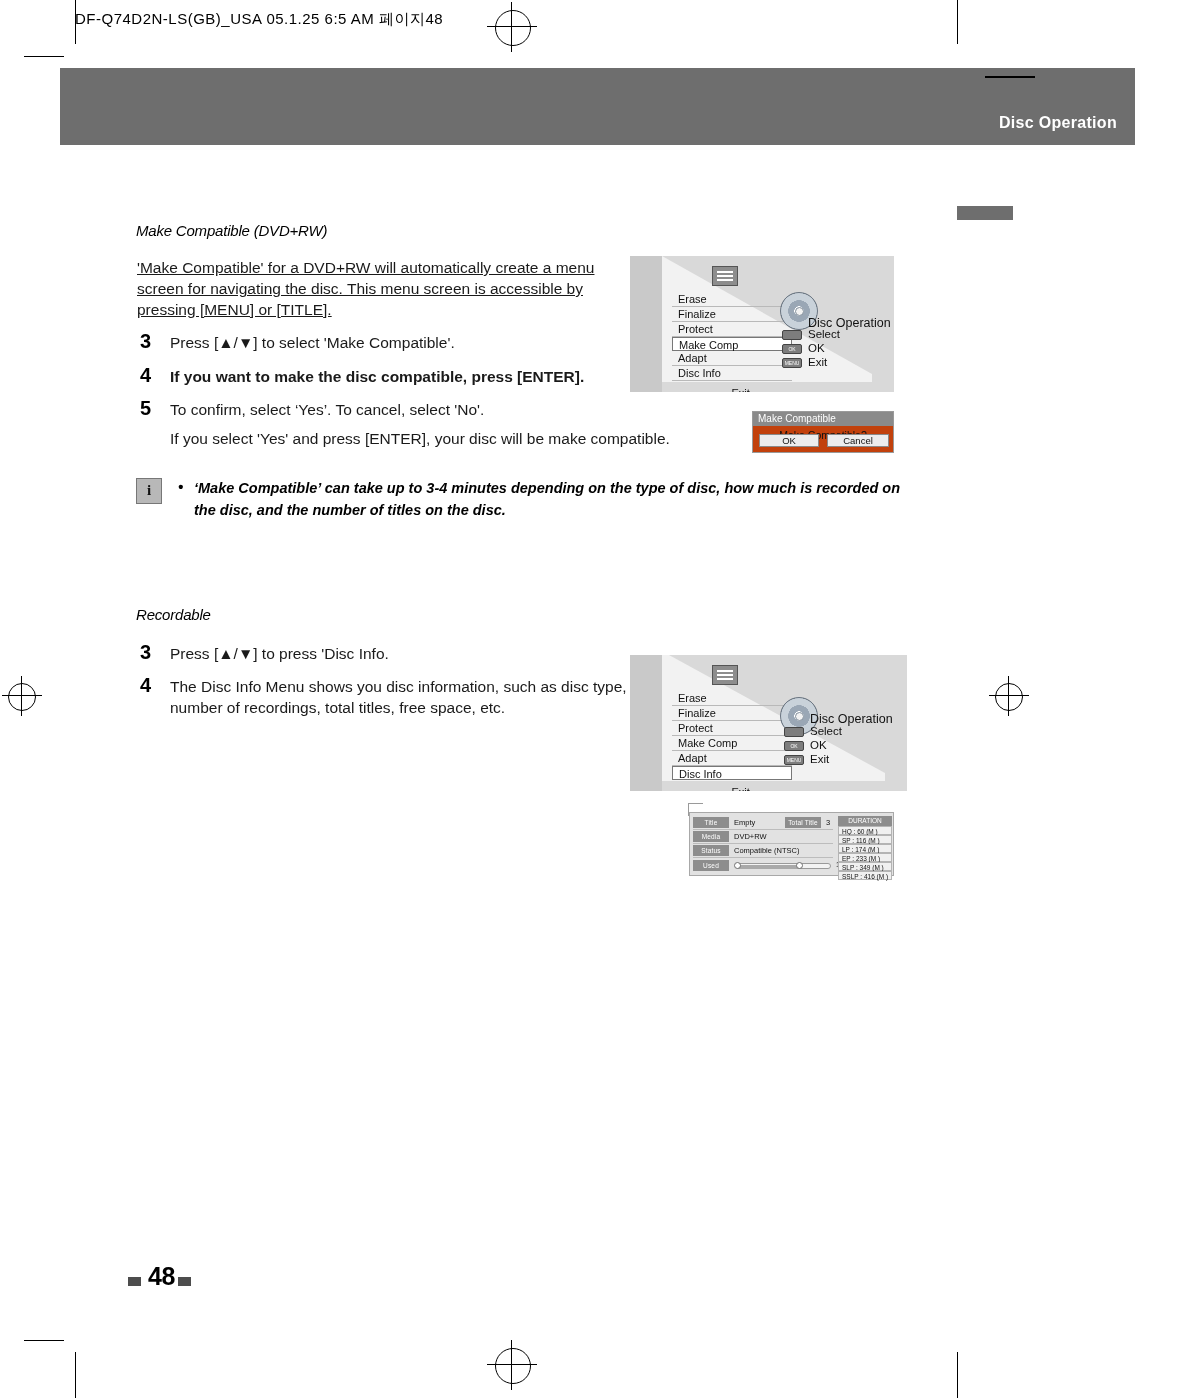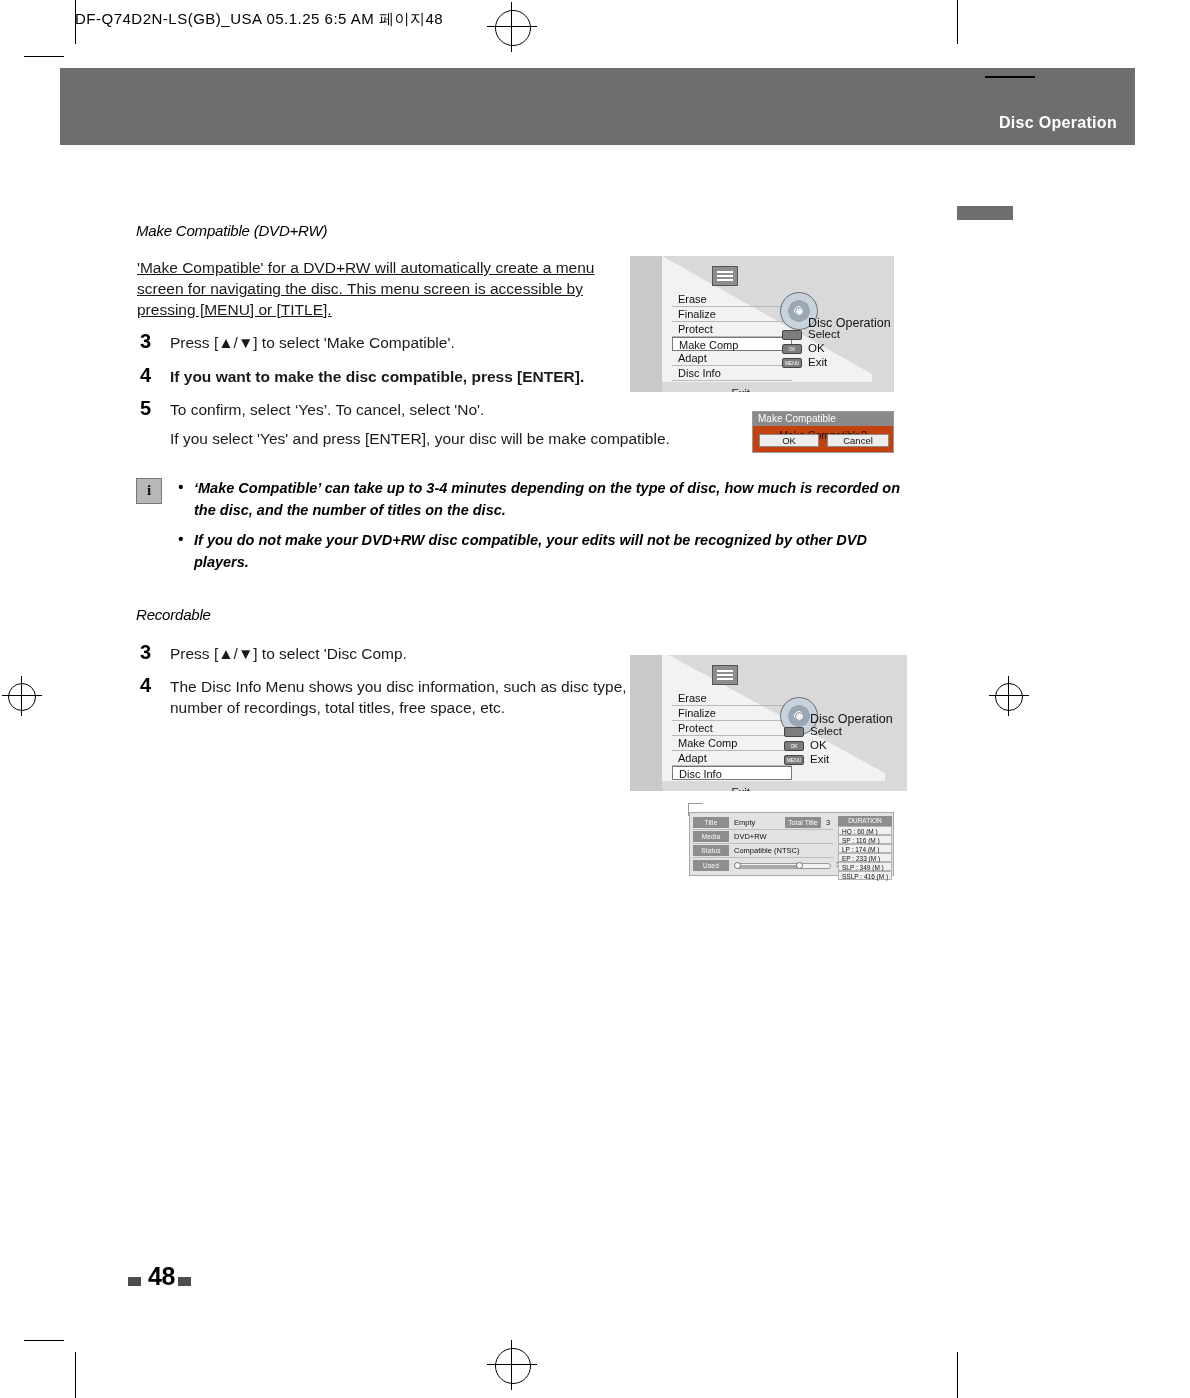--- a/index.html
+++ b/index.html
@@ -494,27 +494,26 @@
   <div class="dlg-q">Make Compatible?</div>
   <div class="dlg-btn" style="left:6px; width:60px;">OK</div>
   <div class="dlg-btn" style="left:74px; width:62px;">Cancel</div>
 </div>
 
 <div class="note-icon">
   <div class="ii">i</div>
 </div>
 <div class="note-list">
   <div class="note-item">‘Make Compatible’ can take up to 3-4 minutes depending on the type of disc, how much is recorded on the disc, and the number of titles on the disc.</div>
-  <div class="note-item">If you do not make your DVD+RW disc compatible, your edits will not be recognized by other DVD players.</div>
 </div>
 
 <div class="h-sec" style="left:136px; top:606px;">Recordable</div>
 
 <div class="step-num" style="left:140px; top:641px;">3</div>
-<div class="step-txt" style="left:170px; top:643px; width:440px;">Press [▲/▼] to select 'Disc Comp.</div>
+<div class="step-txt" style="left:170px; top:643px; width:440px;">Press [▲/▼] to press 'Disc Info.</div>
 
 <div class="step-num" style="left:140px; top:674px;">4</div>
 <div class="step-txt" style="left:170px; top:676px; width:460px;">The Disc Info Menu shows you disc information, such as disc type, number of recordings, total titles, free space, etc.</div>
 
 <div class="osd" style="left:630px; top:655px; width:277px; height:136px;">
   <div class="osd-left-bar"></div>
   <div class="osd-inner">
     <div class="osd-tri" style="border-width:0 216px 118px 0; border-color: transparent #d9d9d9 transparent transparent;"></div>
   </div>
   <div class="osd-tab" style="left:82px; top:10px;">

